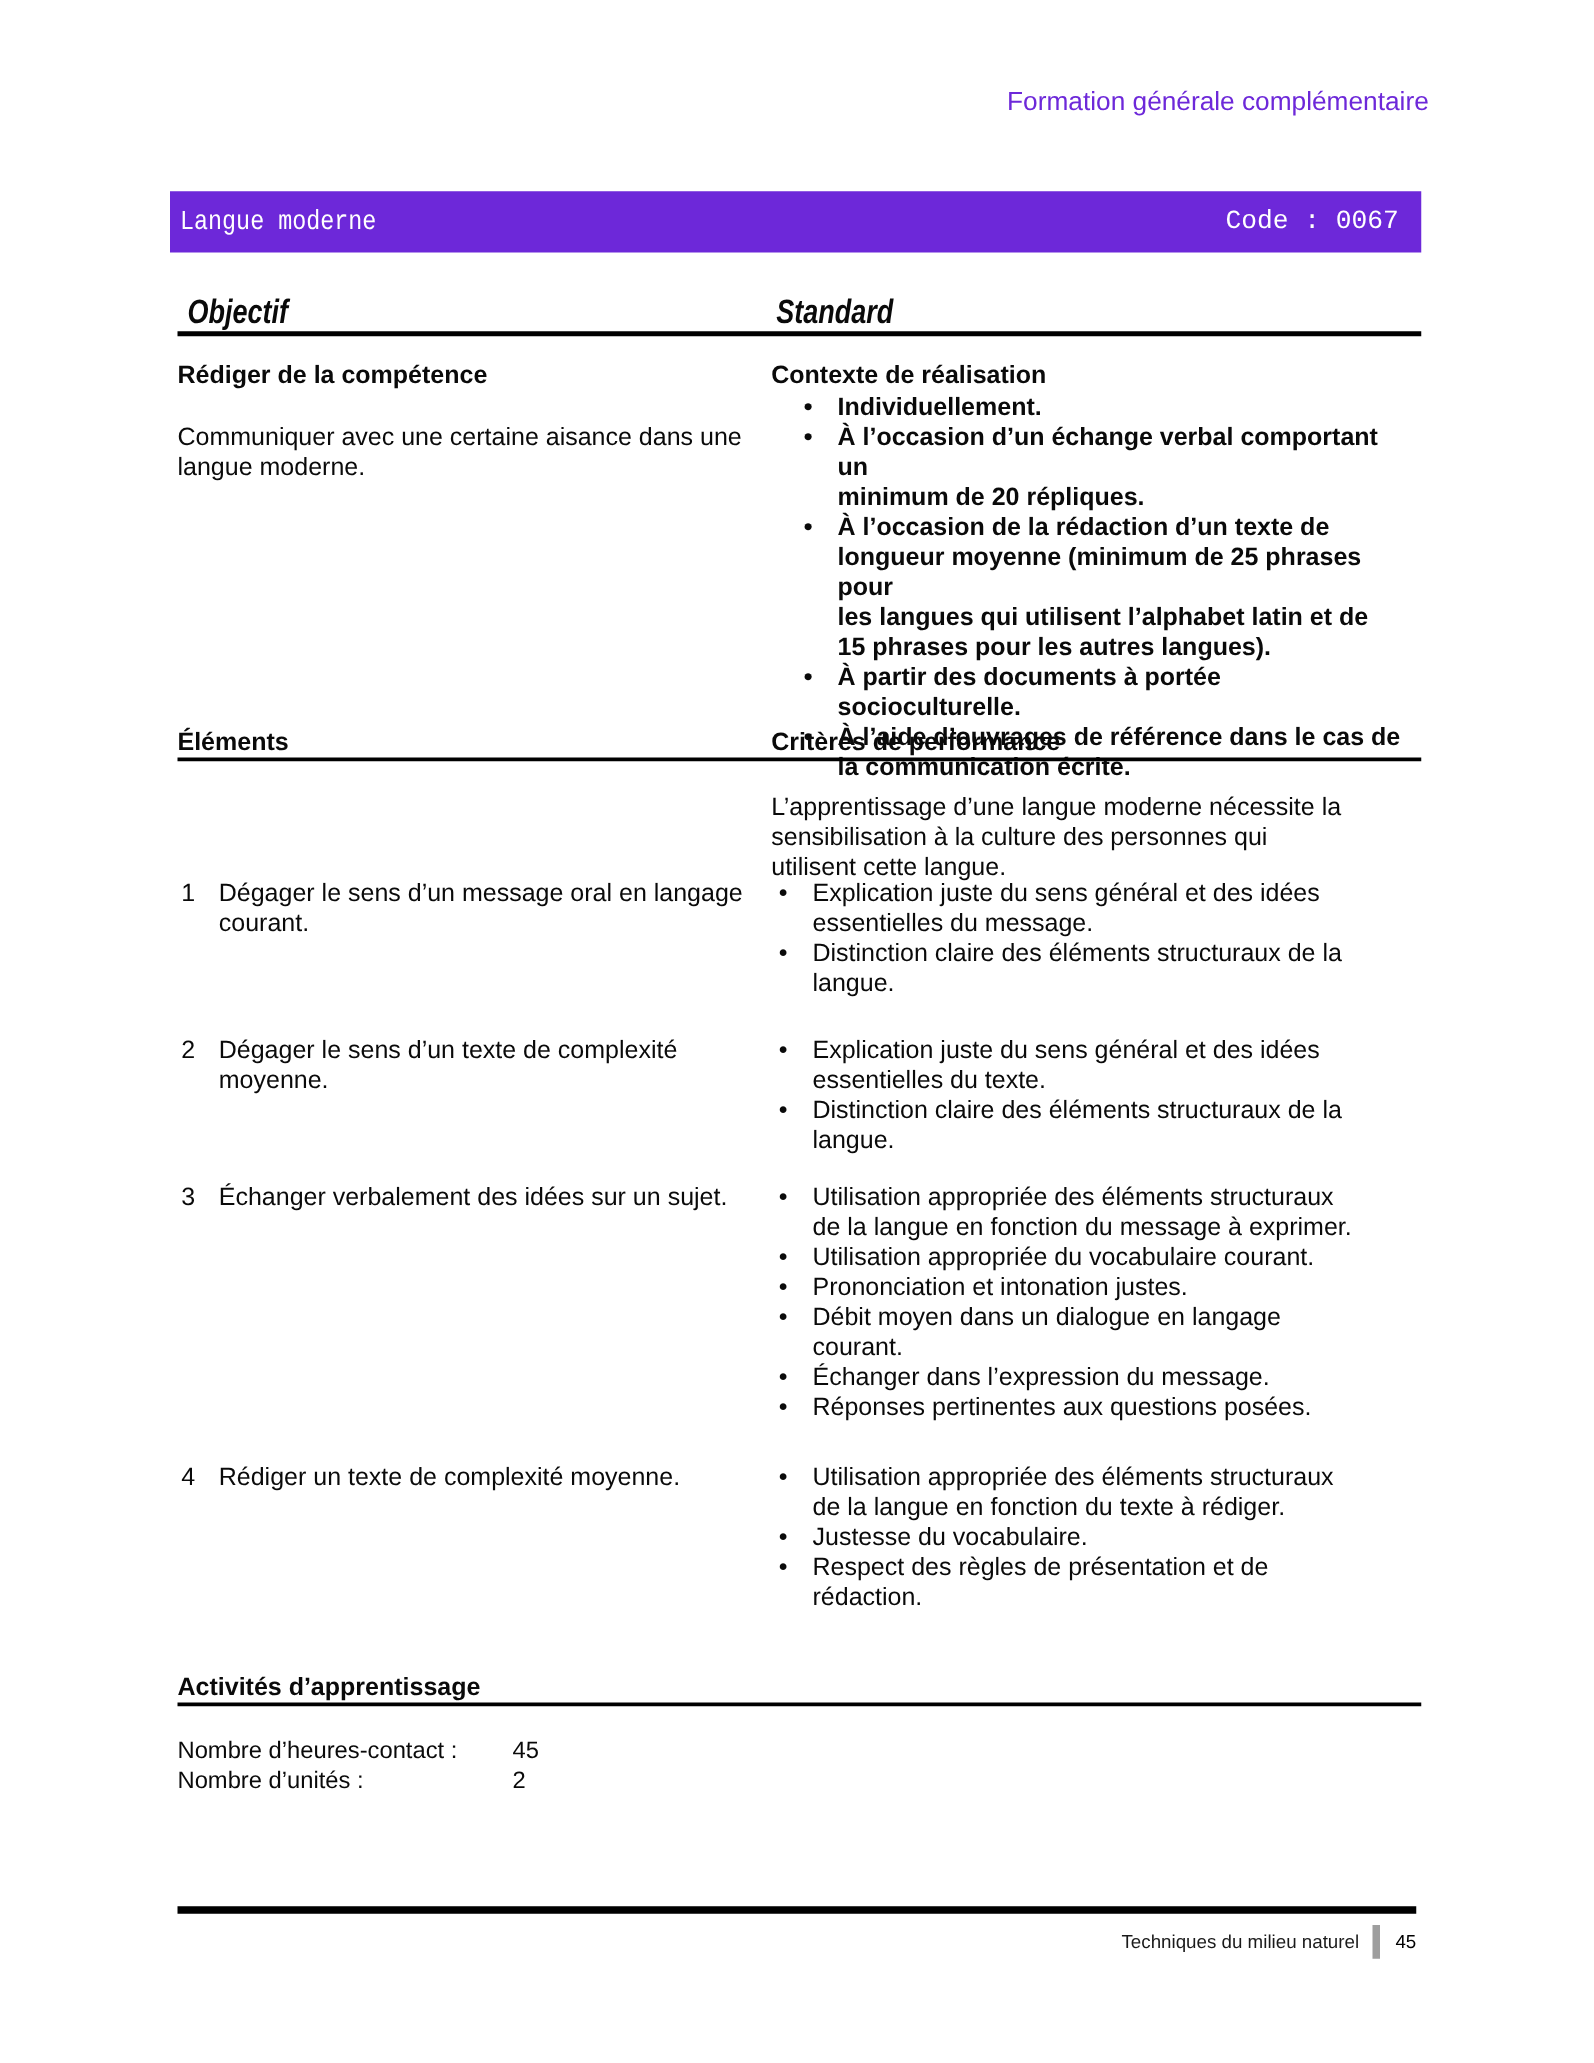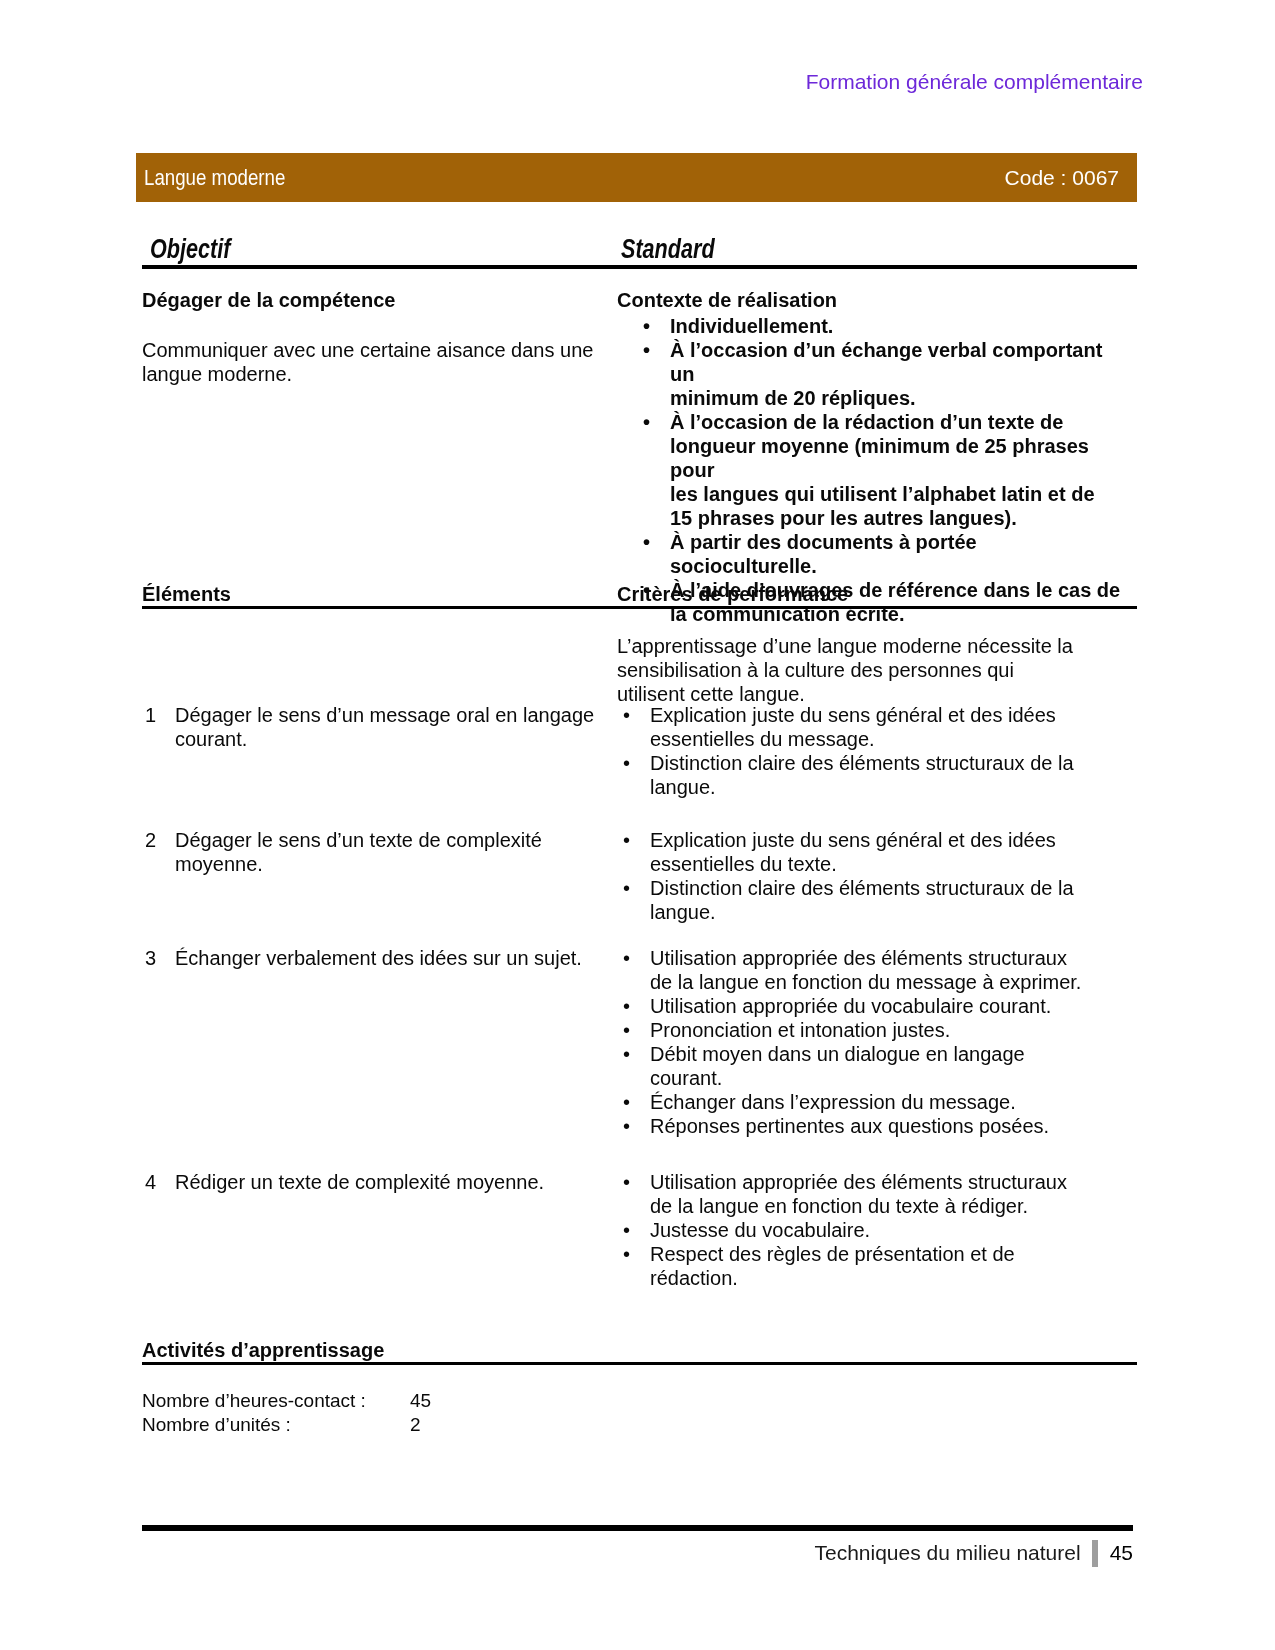--- a/index.html
+++ b/index.html
@@ -7,23 +7,23 @@
     position:relative; width:1275px; height:1650px; margin:0 auto;
     background:#ffffff; overflow:hidden;
     font-family:"Liberation Sans","DejaVu Sans",sans-serif;
     color:#0a0a0a;
   }
   .abs { position:absolute; }
   .header-right {
     top:70px; right:132px; font-size:21px; line-height:24px; color:#6d28d9;
   }
   .title-bar {
-    top:153px; left:136px; width:1001px; height:49px; background:#a16207;
+    top:153px; left:136px; width:1001px; height:49px; background:#6d28d9;
     display:flex; align-items:center; justify-content:space-between;
-    padding:0 18px 0 8px; box-sizing:border-box; color:#ffffff;
+    padding:0 18px 0 8px; box-sizing:border-box; color:#ffffff;font-family:Liberation Mono, monospace;
   }
   .bar-title {
     font-size:22px; transform:scaleX(0.85); transform-origin:left center; white-space:nowrap;
   }
   .bar-code { font-size:21px; white-space:nowrap; }
   .col-head {
     top:234px; font-size:27px; font-weight:bold; font-style:italic;
     transform:scaleX(0.8); transform-origin:left center; white-space:nowrap;
   }
   .col-head.objectif { left:150px; }
@@ -63,21 +63,21 @@
   .element .num { position:absolute; left:0; top:0; }
   .element .etext { display:block; padding-left:30px; white-space:pre-line; }
   .kv { left:142px; font-size:19px; line-height:24px; }
   .kv .k { display:inline-block; width:268px; }
   .kv-1 { top:1389px; }
   .kv-2 { top:1413px; }
   .footer-rule { top:1525px; left:142px; width:991px; height:6px; background:#000000; }
   .footer {
     top:1538px; left:142px; width:991px; height:30px;
     display:flex; align-items:center; justify-content:flex-end;
-    font-size:21px; color:#1a1a1a;text-align:center;
+    font-size:15px; color:#1a1a1a;text-align:center;
   }
   .footer .fdiv {
     width:6px; height:27px; background:#9e9e9e; margin:0 12px 0 11px;
   }
   .footer .pnum { color:#000000; }
 </style>
 </head>
 <body>
 
 <div class="page">
@@ -86,21 +86,21 @@
 
   <div class="abs title-bar">
     <span class="bar-title">Langue moderne</span>
     <span class="bar-code">Code : 0067</span>
   </div>
 
   <div class="abs col-head objectif">Objectif</div>
   <div class="abs col-head standard">Standard</div>
   <div class="abs rule rule-1"></div>
 
-  <div class="abs h enonce-h">Dégager de la compétence</div>
+  <div class="abs h enonce-h">Rédiger de la compétence</div>
   <div class="abs para enonce-p">Communiquer avec une certaine aisance dans une
 langue moderne.</div>
 
   <div class="abs h contexte-h">Contexte de réalisation</div>
   <ul class="abs bullets contexte-list">
       <li>Individuellement.</li>
       <li>À l’occasion d’un échange verbal comportant un
 minimum de 20 répliques.</li>
       <li>À l’occasion de la rédaction d’un texte de
 longueur moyenne (minimum de 25 phrases pour

